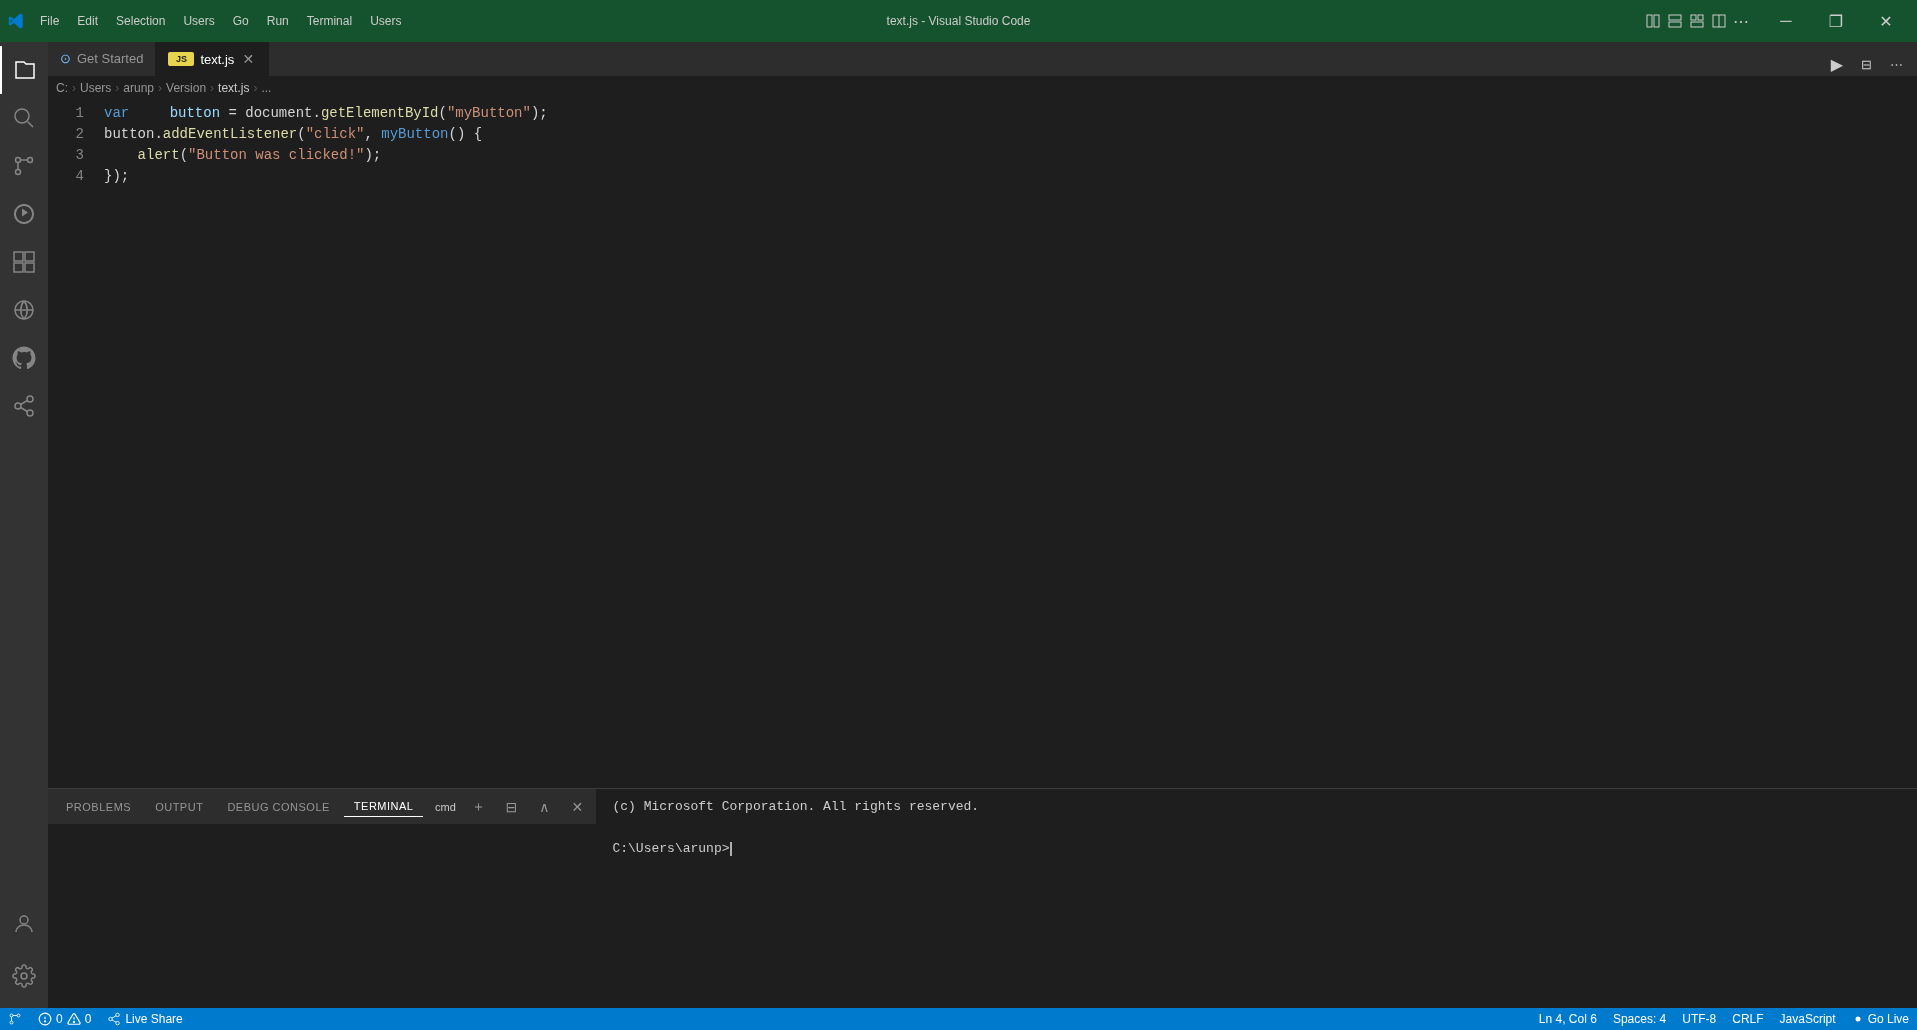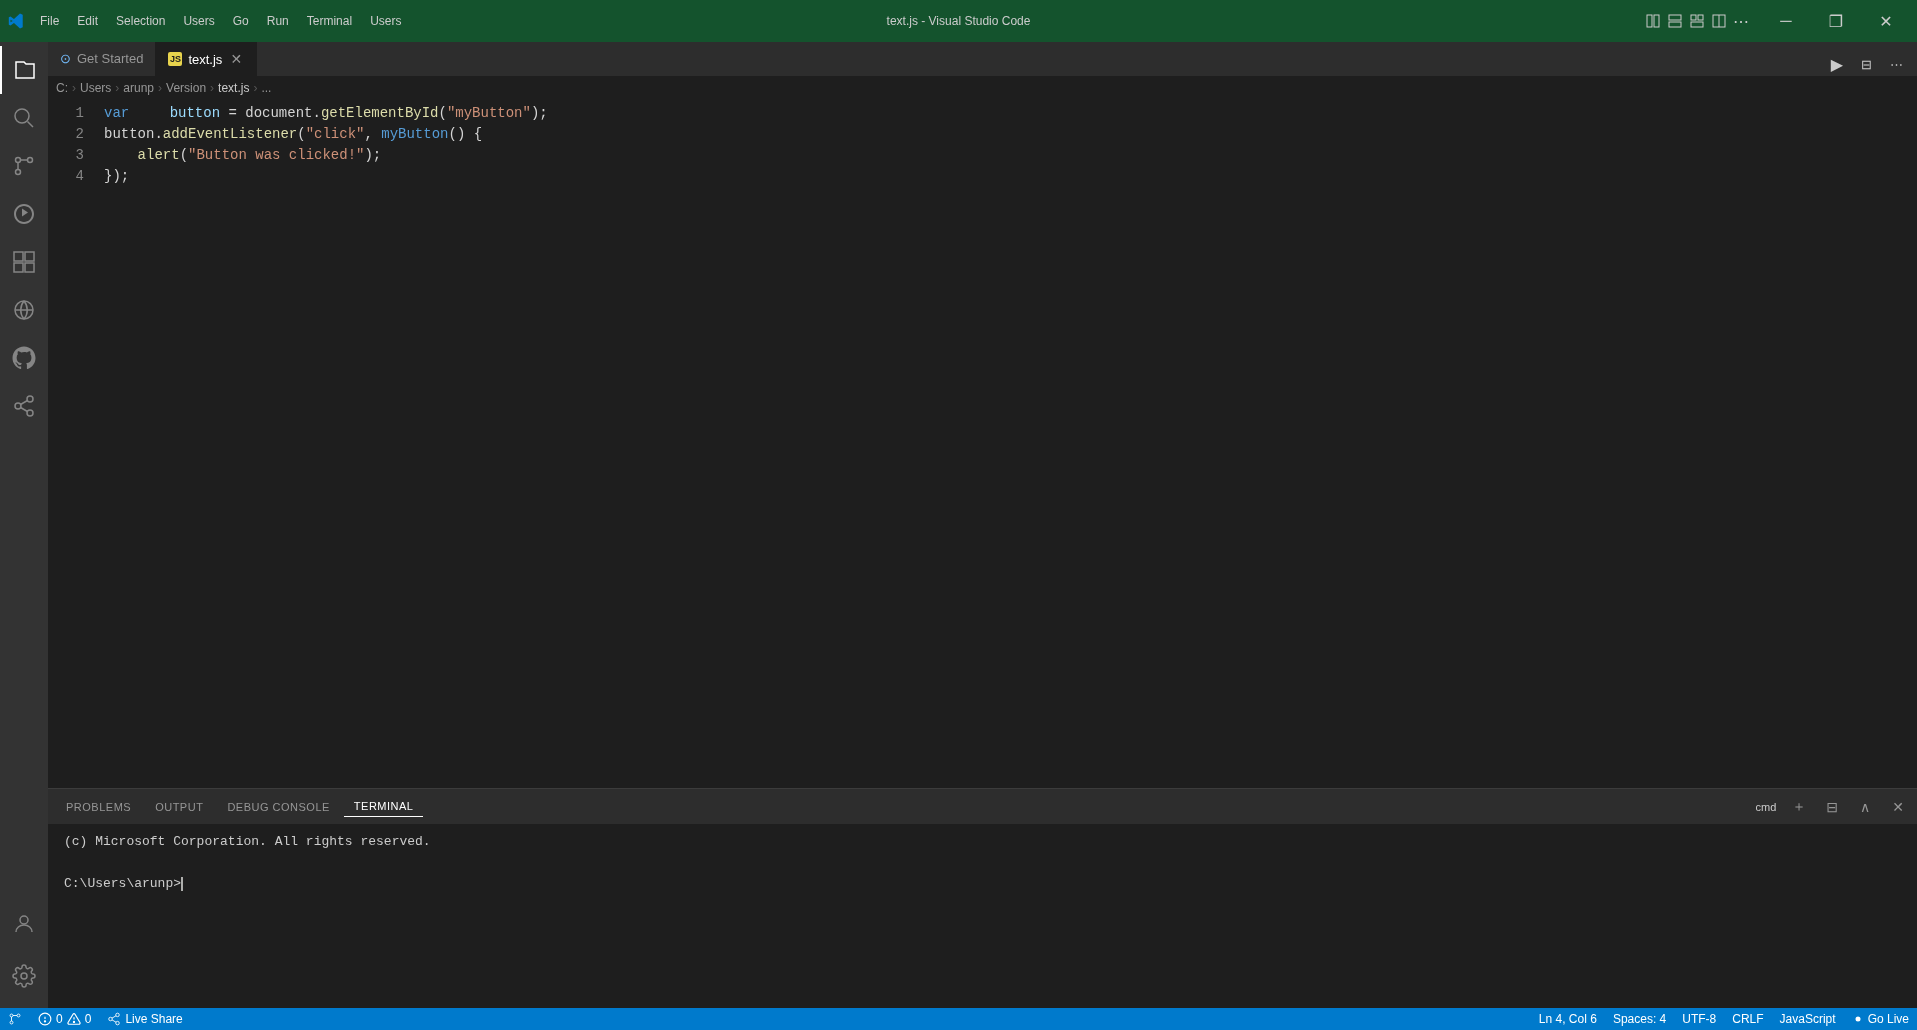--- a/index.html
+++ b/index.html
@@ -170,21 +170,21 @@
       width: 16px;
       height: 16px;
       display: flex;
       align-items: center;
       justify-content: center;
       border-radius: 3px;
       font-size: 14px;
       color: #969696;
     }
     .tab-icon {
-      width: 14px;
+      width: 26px;
       height: 14px;
       background: #e8d44d;
       border-radius: 2px;
       display: flex;
       align-items: center;
       justify-content: center;
       font-size: 9px;
       color: #1e1e1e;
       font-weight: bold;
     }
@@ -237,21 +237,21 @@
     .fn { color: #dcdcaa; }
     .str { color: #ce9178; }
     .prop { color: #9cdcfe; margin-left: 32px; }
 
     
     .panel-container {
       height: 220px;
       background: #1e1e1e;
       border-top: 1px solid #3c3c3c;
       display: flex;
-      flex-direction: column;
+      flex-direction: row;
       flex-shrink: 0;
     }
     .panel-tabs {
       height: 35px;
       background: #2d2d2d;
       display: flex;
       align-items: center;
       padding: 0 8px;
       gap: 4px;
       flex-shrink: 0;

